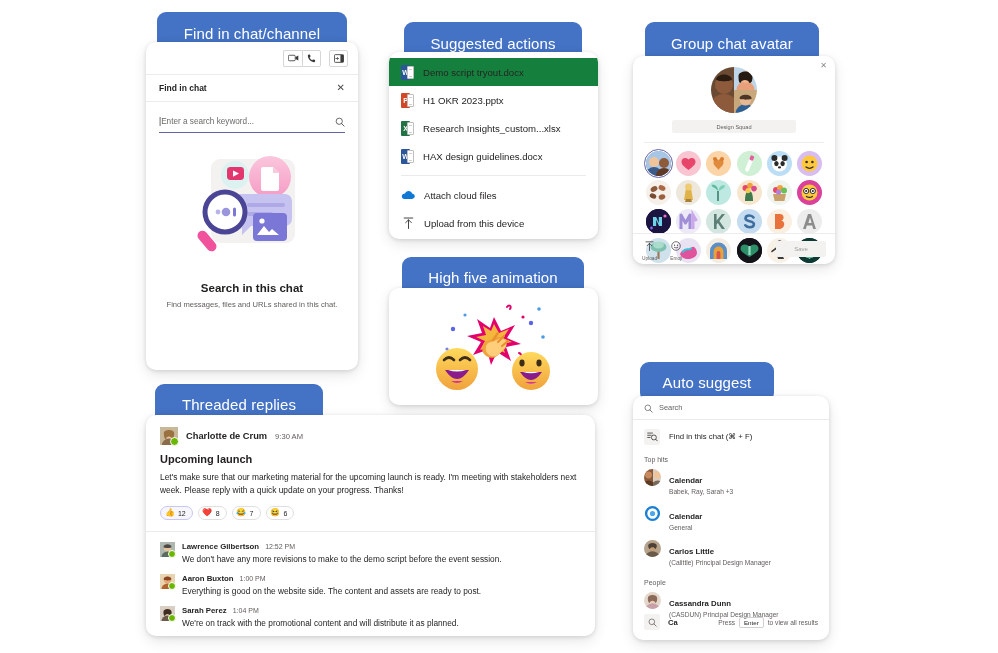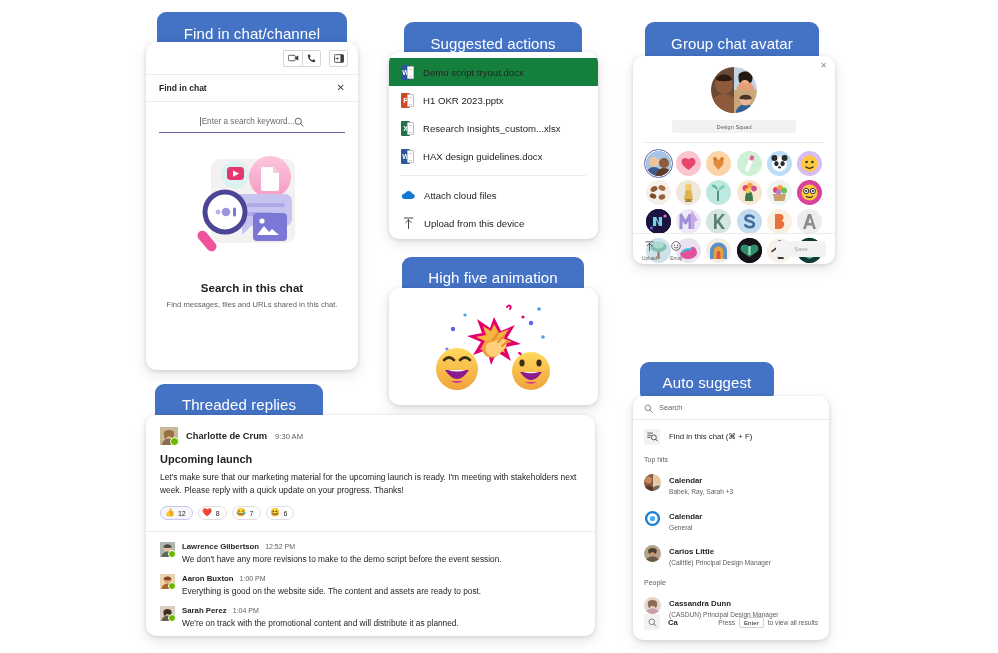--- a/index.html
+++ b/index.html
@@ -54,21 +54,21 @@
   .ic-single { border-radius:2px; }
   .fc-head {
     height:27px; display:flex; align-items:center; justify-content:space-between;
     padding:0 13px; border-bottom:1px solid #ECECEC;
   }
   .fc-head .t { font-size:8.5px; font-weight:700; color:#252423; }
   .fc-head .x { font-size:10px; color:#4a4a4a; cursor:pointer; line-height:1; }
   .fc-search {
     margin:9px 13px 0 13px; height:22px;
     border-bottom:1.6px solid #6264A7;
-    display:flex; align-items:center; justify-content:center;
+    display:flex; align-items:center; justify-content:space-between;
   }
   .fc-search .ph { font-size:8.2px; color:#6b6a68; }
   .fc-search .ph:before { content:"|"; color:#252423; margin-right:0px; }
   .fc-illus { margin-top:16px; display:flex; justify-content:center; }
   .fc-empty-title {
     margin-top:15px; text-align:center;
     font-size:11.5px; font-weight:700; color:#201F1E;
   }
   .fc-empty-sub {
     margin-top:5px; text-align:center;
@@ -190,21 +190,21 @@
   .as-search .ph { font-size:7.4px; color:#605E5C; }
   .as-find {
     display:flex; align-items:center; gap:9px; padding:0 11px; height:25px; margin-top:4px;
     cursor:pointer; font-size:7.8px; color:#252423;
   }
   .as-find .box {
     width:16px; height:16px; background:#F3F2F1; border-radius:2px;
     display:flex; align-items:center; justify-content:center;
   }
   .as-sect { padding:7px 11px 2px; font-size:7px; color:#605E5C; }
-  .as-row { display:flex; align-items:center; gap:8px; padding:4px 11px; cursor:pointer; }
+  .as-row { display:flex; align-items:flex-start; gap:8px; padding:4px 11px; cursor:pointer; }
   .as-row .ava { width:17px; height:17px; border-radius:50%; overflow:hidden; flex:0 0 17px; }
   .as-row .ava.split { display:grid; grid-template-columns:1fr 1fr; }
   .as-row .tl { font-size:7.8px; font-weight:700; color:#252423; line-height:1.25; }
   .as-row .sb { font-size:6.6px; color:#605E5C; line-height:1.3; margin-top:1px; }
   .as-foot {
     position:absolute; left:0; right:0; bottom:8px;
     display:flex; align-items:center; gap:8px; padding:0 11px; height:20px;
   }
   .as-foot .box {
     width:16px; height:16px; background:#F3F2F1; border-radius:2px;

